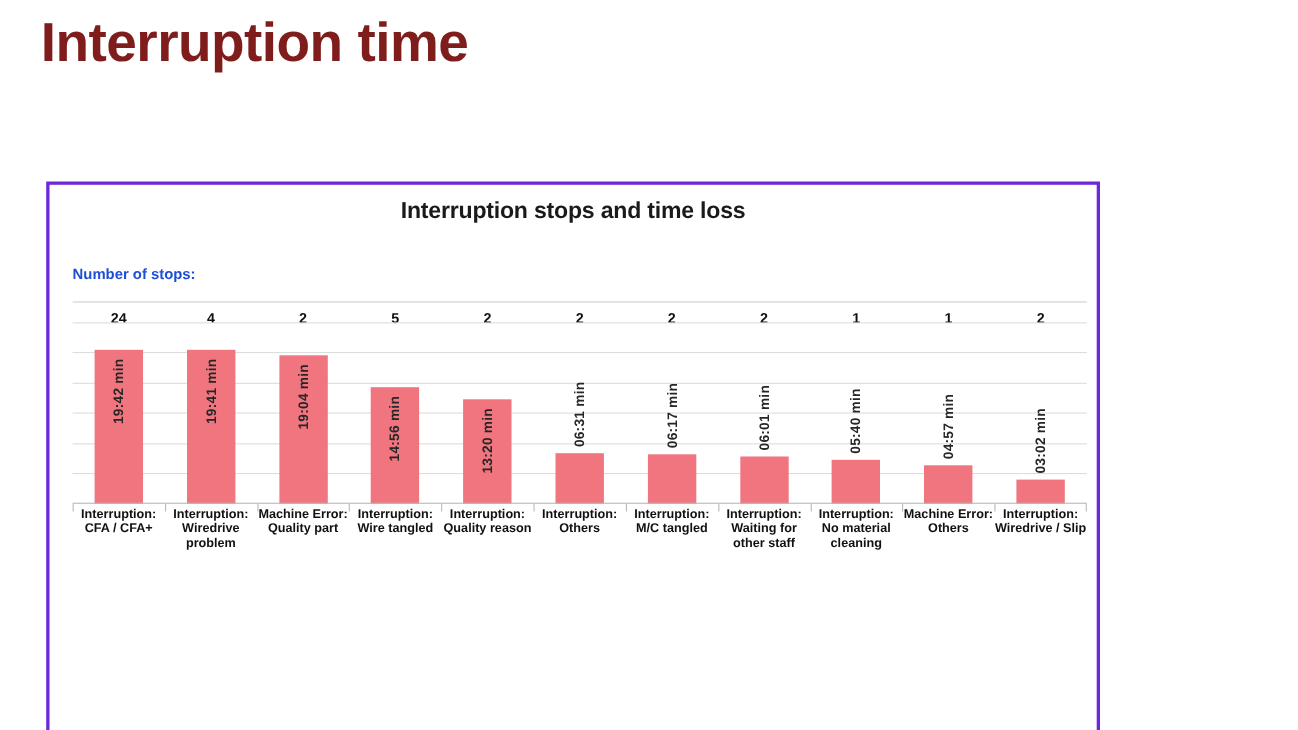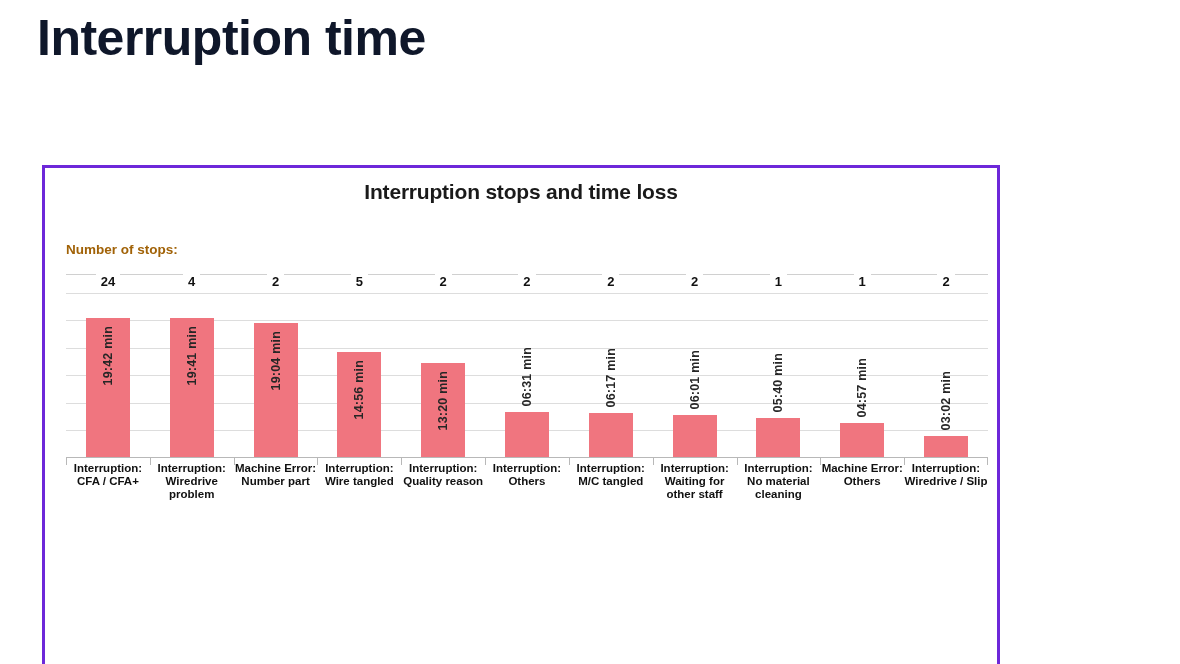--- a/index.html
+++ b/index.html
@@ -15,21 +15,21 @@
     overflow: hidden;
   }
 
   
   #slide-title {
     position: absolute;
     left: 37px;
     top: 8px;
     font-size: 50px;
     font-weight: bold;
-    color: #0f172a;
+    color: #7f1d1d;
     letter-spacing: -0.5px;
     line-height: 1.2;
     white-space: nowrap;
   }
 
   
   #chart-frame {
     position: absolute;
     left: 42px;
     top: 165px;
@@ -52,21 +52,21 @@
     letter-spacing: -0.2px;
   }
 
   
   #stops-label {
     position: absolute;
     left: 21px;
     top: 74px;
     font-size: 13.5px;
     font-weight: bold;
-    color: #a16207;
+    color: #1d4ed8;
     white-space: nowrap;
   }
 
   #stops-row {
     position: absolute;
     left: 21px;
     top: 95px;
     width: 922px;
     height: 22px;
   }
@@ -74,21 +74,21 @@
     position: absolute;
     left: 0;
     top: 11px;
     width: 100%;
     height: 1px;
     background: #d0d0d0;
   }
   #stops-row .stops-cells {
     position: absolute;
     left: 0;
-    top: 8px;
+    top: 16px;
     width: 100%;
     height: 22px;
     display: flex;
   }
   #stops-row .stop-cell {
     flex: 1 1 0;
     text-align: center;
     font-size: 13px;
     font-weight: bold;
     color: #111111;
@@ -304,21 +304,21 @@
       </div>
       <div class="cat-cell">
         <div class="tick"></div>
         <div>Interruption:</div>
         <div>Wiredrive</div>
         <div>problem</div>
       </div>
       <div class="cat-cell">
         <div class="tick"></div>
         <div>Machine Error:</div>
-        <div>Number part</div>
+        <div>Quality part</div>
       </div>
       <div class="cat-cell">
         <div class="tick"></div>
         <div>Interruption:</div>
         <div>Wire tangled</div>
       </div>
       <div class="cat-cell">
         <div class="tick"></div>
         <div>Interruption:</div>
         <div>Quality reason</div>

